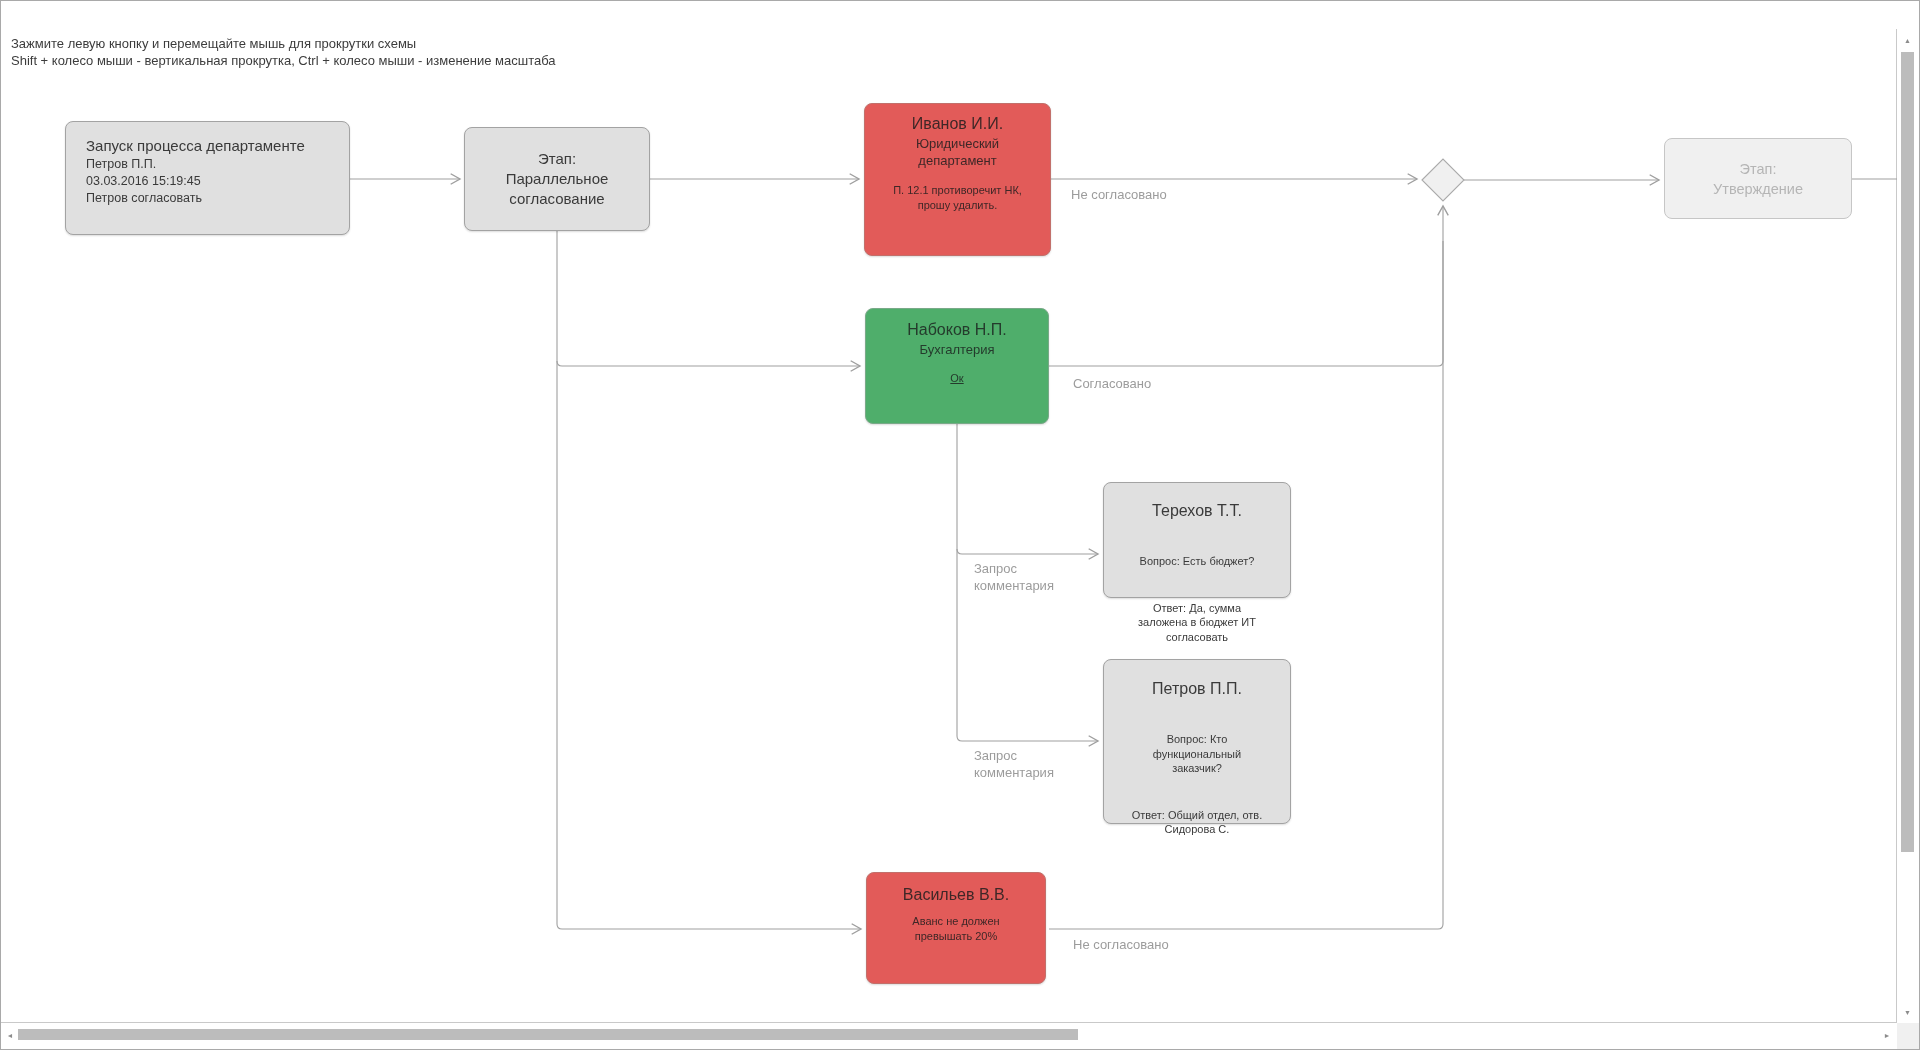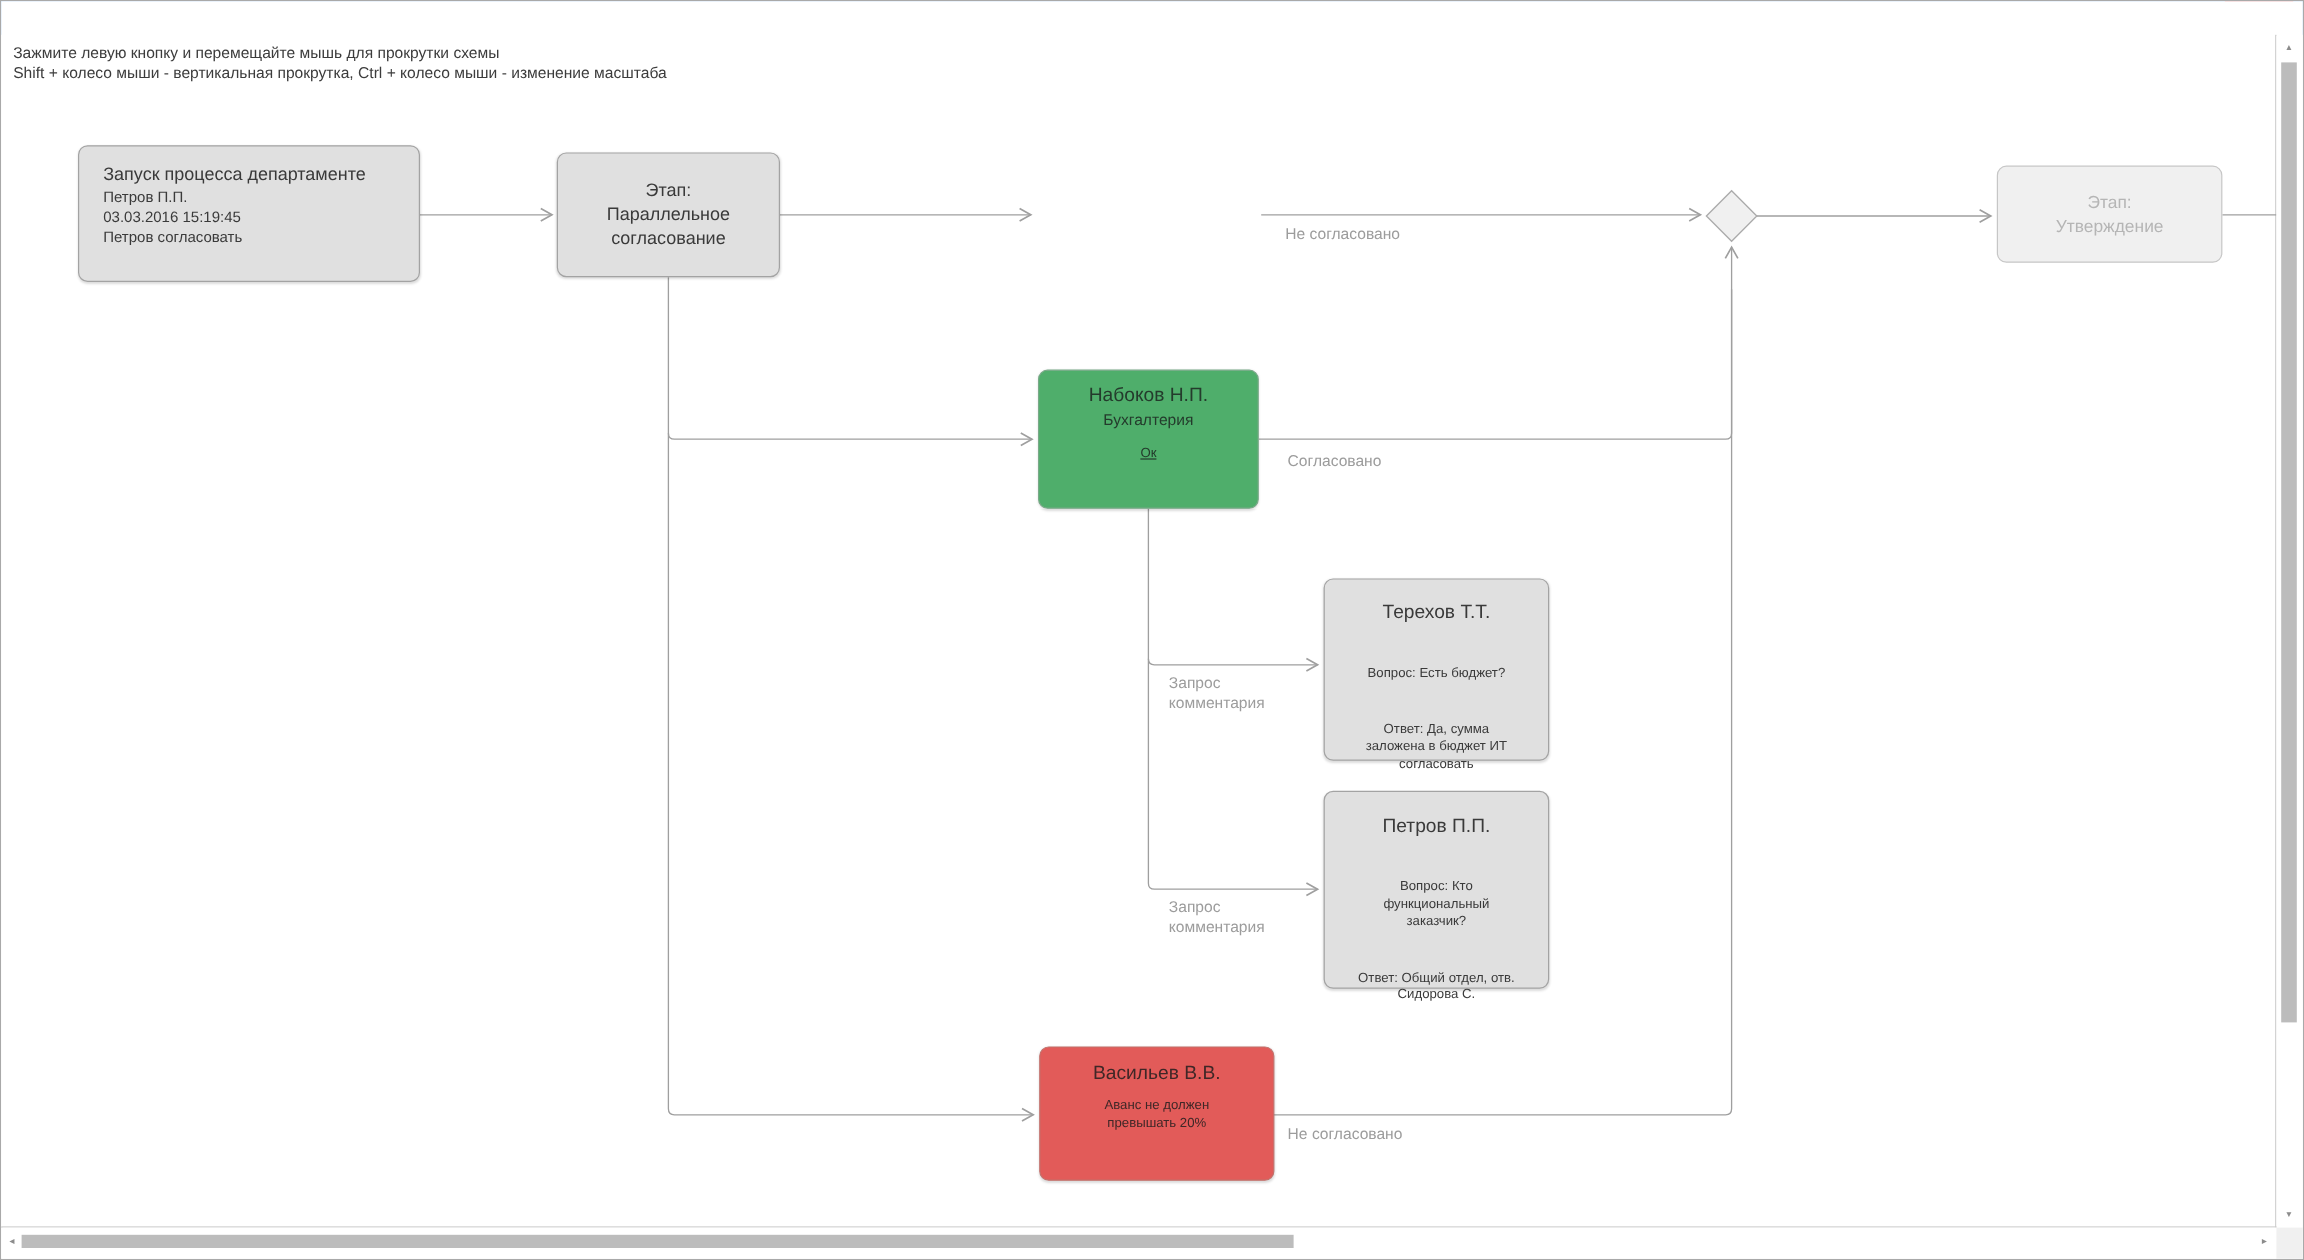--- a/index.html
+++ b/index.html
@@ -43,27 +43,27 @@
 
   #n-start{left:64px;top:120px;width:285px;height:114px;align-items:flex-start;text-align:left;
     padding:13px 8px 0 20px;}
   #n-start .t-title{font-size:15px;line-height:21px;}
   #n-stage{left:463px;top:126px;width:186px;height:104px;justify-content:center;}
   #n-ivanov{left:863px;top:102px;width:187px;height:153px;padding-top:9px;}
   #n-ivanov .t-sub{width:145px;}
   #n-ivanov .t-cmt{margin-top:14px;width:152px;}
   #n-nabokov{left:864px;top:307px;width:184px;height:116px;padding-top:10px;}
   #n-nabokov .t-cmt{margin-top:13px;text-decoration:underline;}
-  #n-terekhov{left:1102px;top:481px;width:188px;height:152px;padding-top:17px;}
+  #n-terekhov{left:1102px;top:481px;width:188px;height:116px;padding-top:17px;}
   #n-terekhov .t-cmt{width:122px;}
   #n-terekhov .gap{height:19px;}
   #n-petrov{left:1102px;top:658px;width:188px;height:165px;padding-top:18px;}
   #n-petrov .t-cmt{width:132px;}
   #n-petrov .gap{height:19px;}
-  #n-vasiliev{left:865px;top:871px;width:196px;height:112px;padding-top:11px;}
+  #n-vasiliev{left:865px;top:871px;width:180px;height:112px;padding-top:11px;}
   #n-vasiliev .t-cmt{margin-top:8px;width:120px;}
   #n-approval{left:1663px;top:137px;width:188px;height:81px;justify-content:center;}
   #n-approval .t-stage{font-size:14.5px;line-height:20px;}
 
   
   .elabel{position:absolute;color:#9c9c9c;font-size:13px;line-height:16.5px;}
   #lbl-ivanov{left:1070px;top:186px;}
   #lbl-nabokov{left:1072px;top:375px;}
   #lbl-req1{left:973px;top:560px;width:95px;}
   #lbl-req2{left:973px;top:747px;width:95px;}
@@ -143,20 +143,25 @@
       <div class="t-line">03.03.2016 15:19:45</div>
       <div class="t-line">Петров согласовать</div>
     </div>
 
     <div class="node gray" id="n-stage">
       <div class="t-stage">Этап:</div>
       <div class="t-stage">Параллельное</div>
       <div class="t-stage">согласование</div>
     </div>
 
+    <div class="node red" id="n-ivanov">
+      <div class="t-title">Иванов И.И.</div>
+      <div class="t-sub">Юридический департамент</div>
+      <div class="t-cmt">П. 12.1 противоречит НК, прошу удалить.</div>
+    </div>
 
     <div class="node green" id="n-nabokov">
       <div class="t-title">Набоков Н.П.</div>
       <div class="t-sub">Бухгалтерия</div>
       <div class="t-cmt">Ок</div>
     </div>
 
     <div class="node gray" id="n-terekhov">
       <div class="t-title">Терехов Т.Т.</div>
       <div class="gap"></div>

